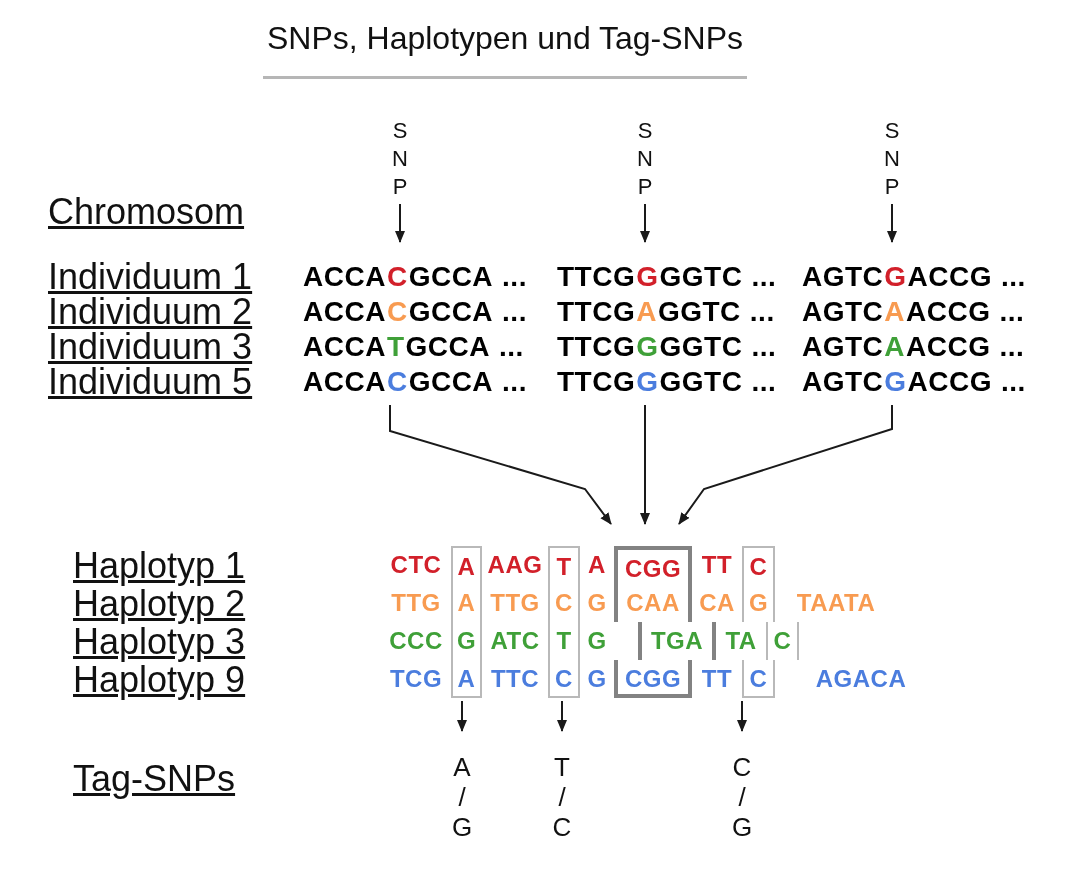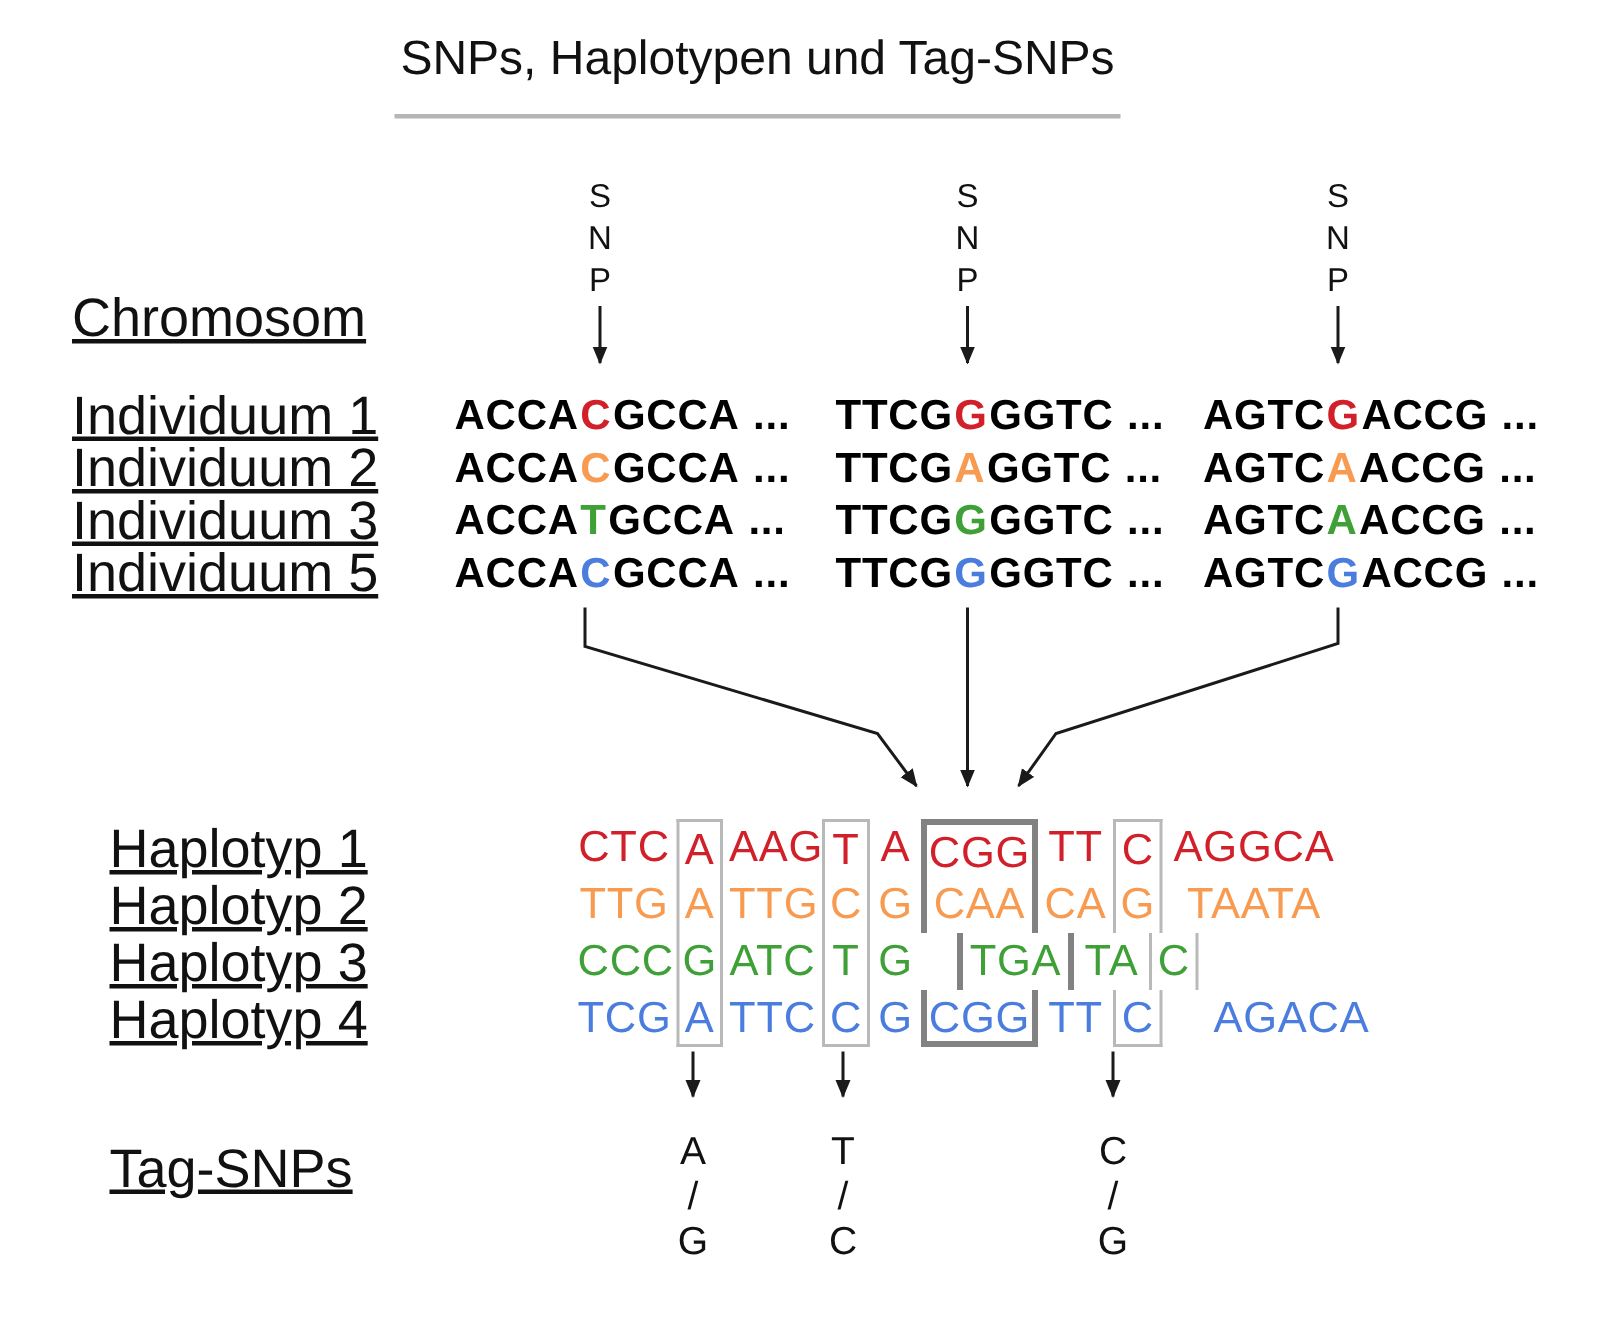--- a/index.html
+++ b/index.html
@@ -18,21 +18,21 @@
   .snp-header span{display:block;font-size:22px;line-height:28px;color:#111;}
   
   .ind-row{position:absolute;left:303px;height:35px;font-size:28px;font-weight:bold;line-height:35px;white-space:nowrap;}
   .seg{position:absolute;top:0;white-space:nowrap;letter-spacing:0.5px;}
   .seg .snp{padding:0 1px;}
   .seg .dots{margin-left:9px;}
   
   .hap-block{position:absolute;left:385px;top:546px;}
   .hap-row{display:flex;height:38px;}
   .hc{box-sizing:border-box;height:38px;line-height:38px;text-align:center;
-      font-size:29px;font-weight:normal;margin-right:4px;letter-spacing:0.5px;}
+      font-size:24px;font-weight:bold;margin-right:4px;letter-spacing:0.5px;}
   .c0{width:62px}.c1{width:31px}.c2{width:58px}.c3{width:32px}.c4{width:26px}
   .c5{width:78px}.c6{width:42px}.c7{width:33px}.c8{width:114px}
   .bx{border-left:2px solid #b9b9b9;border-right:2px solid #b9b9b9;}
   .bx.top{border-top:2px solid #b9b9b9;}
   .bx.bot{border-bottom:2px solid #b9b9b9;}
   .bxd{border-left:4px solid #828282;border-right:4px solid #828282;}
   .bxd.top{border-top:4px solid #828282;}
   .bxd.bot{border-bottom:4px solid #828282;}
   
   .tag-stack{position:absolute;top:752px;width:44px;text-align:center;}
@@ -50,21 +50,21 @@
 <div class="title-underline"></div>
 
 <div class="side-label" style="left:48px;top:194px;">Chromosom</div>
 <div class="side-label" style="left:48px;top:259px;">Individuum 1</div>
 <div class="side-label" style="left:48px;top:294px;">Individuum 2</div>
 <div class="side-label" style="left:48px;top:329px;">Individuum 3</div>
 <div class="side-label" style="left:48px;top:364px;">Individuum 5</div>
 <div class="side-label" style="left:73px;top:547px;line-height:38px;">Haplotyp 1</div>
 <div class="side-label" style="left:73px;top:585px;line-height:38px;">Haplotyp 2</div>
 <div class="side-label" style="left:73px;top:623px;line-height:38px;">Haplotyp 3</div>
-<div class="side-label" style="left:73px;top:661px;line-height:38px;">Haplotyp 4</div>
+<div class="side-label" style="left:73px;top:661px;line-height:38px;">Haplotyp 9</div>
 <div class="side-label" style="left:73px;top:761px;">Tag-SNPs</div>
 
 <div class="snp-header" style="left:378px;">
   <span>S</span>
   <span>N</span>
   <span>P</span>
 </div>
 <div class="snp-header" style="left:623px;">
   <span>S</span>
   <span>N</span>
@@ -100,21 +100,20 @@
 <div class="hap-block">
   <div class="hap-row">
     <span class="hc c0" style="color: rgb(210, 32, 42);">CTC</span>
     <span class="hc c1 bx top" style="color: rgb(210, 32, 42);">A</span>
     <span class="hc c2" style="color: rgb(210, 32, 42);">AAG</span>
     <span class="hc c3 bx top" style="color: rgb(210, 32, 42);">T</span>
     <span class="hc c4" style="color: rgb(210, 32, 42);">A</span>
     <span class="hc c5 bxd top" style="color: rgb(210, 32, 42);">CGG</span>
     <span class="hc c6" style="color: rgb(210, 32, 42);">TT</span>
     <span class="hc c7 bx top" style="color: rgb(210, 32, 42);">C</span>
-    <span class="hc c8" style="color: rgb(210, 32, 42);">AGGCA</span>
   </div>
   <div class="hap-row">
     <span class="hc c0" style="color: rgb(248, 155, 81);">TTG</span>
     <span class="hc c1 bx" style="color: rgb(248, 155, 81);">A</span>
     <span class="hc c2" style="color: rgb(248, 155, 81);">TTG</span>
     <span class="hc c3 bx" style="color: rgb(248, 155, 81);">C</span>
     <span class="hc c4" style="color: rgb(248, 155, 81);">G</span>
     <span class="hc c5 bxd" style="color: rgb(248, 155, 81);">CAA</span>
     <span class="hc c6" style="color: rgb(248, 155, 81);">CA</span>
     <span class="hc c7 bx" style="color: rgb(248, 155, 81);">G</span>

